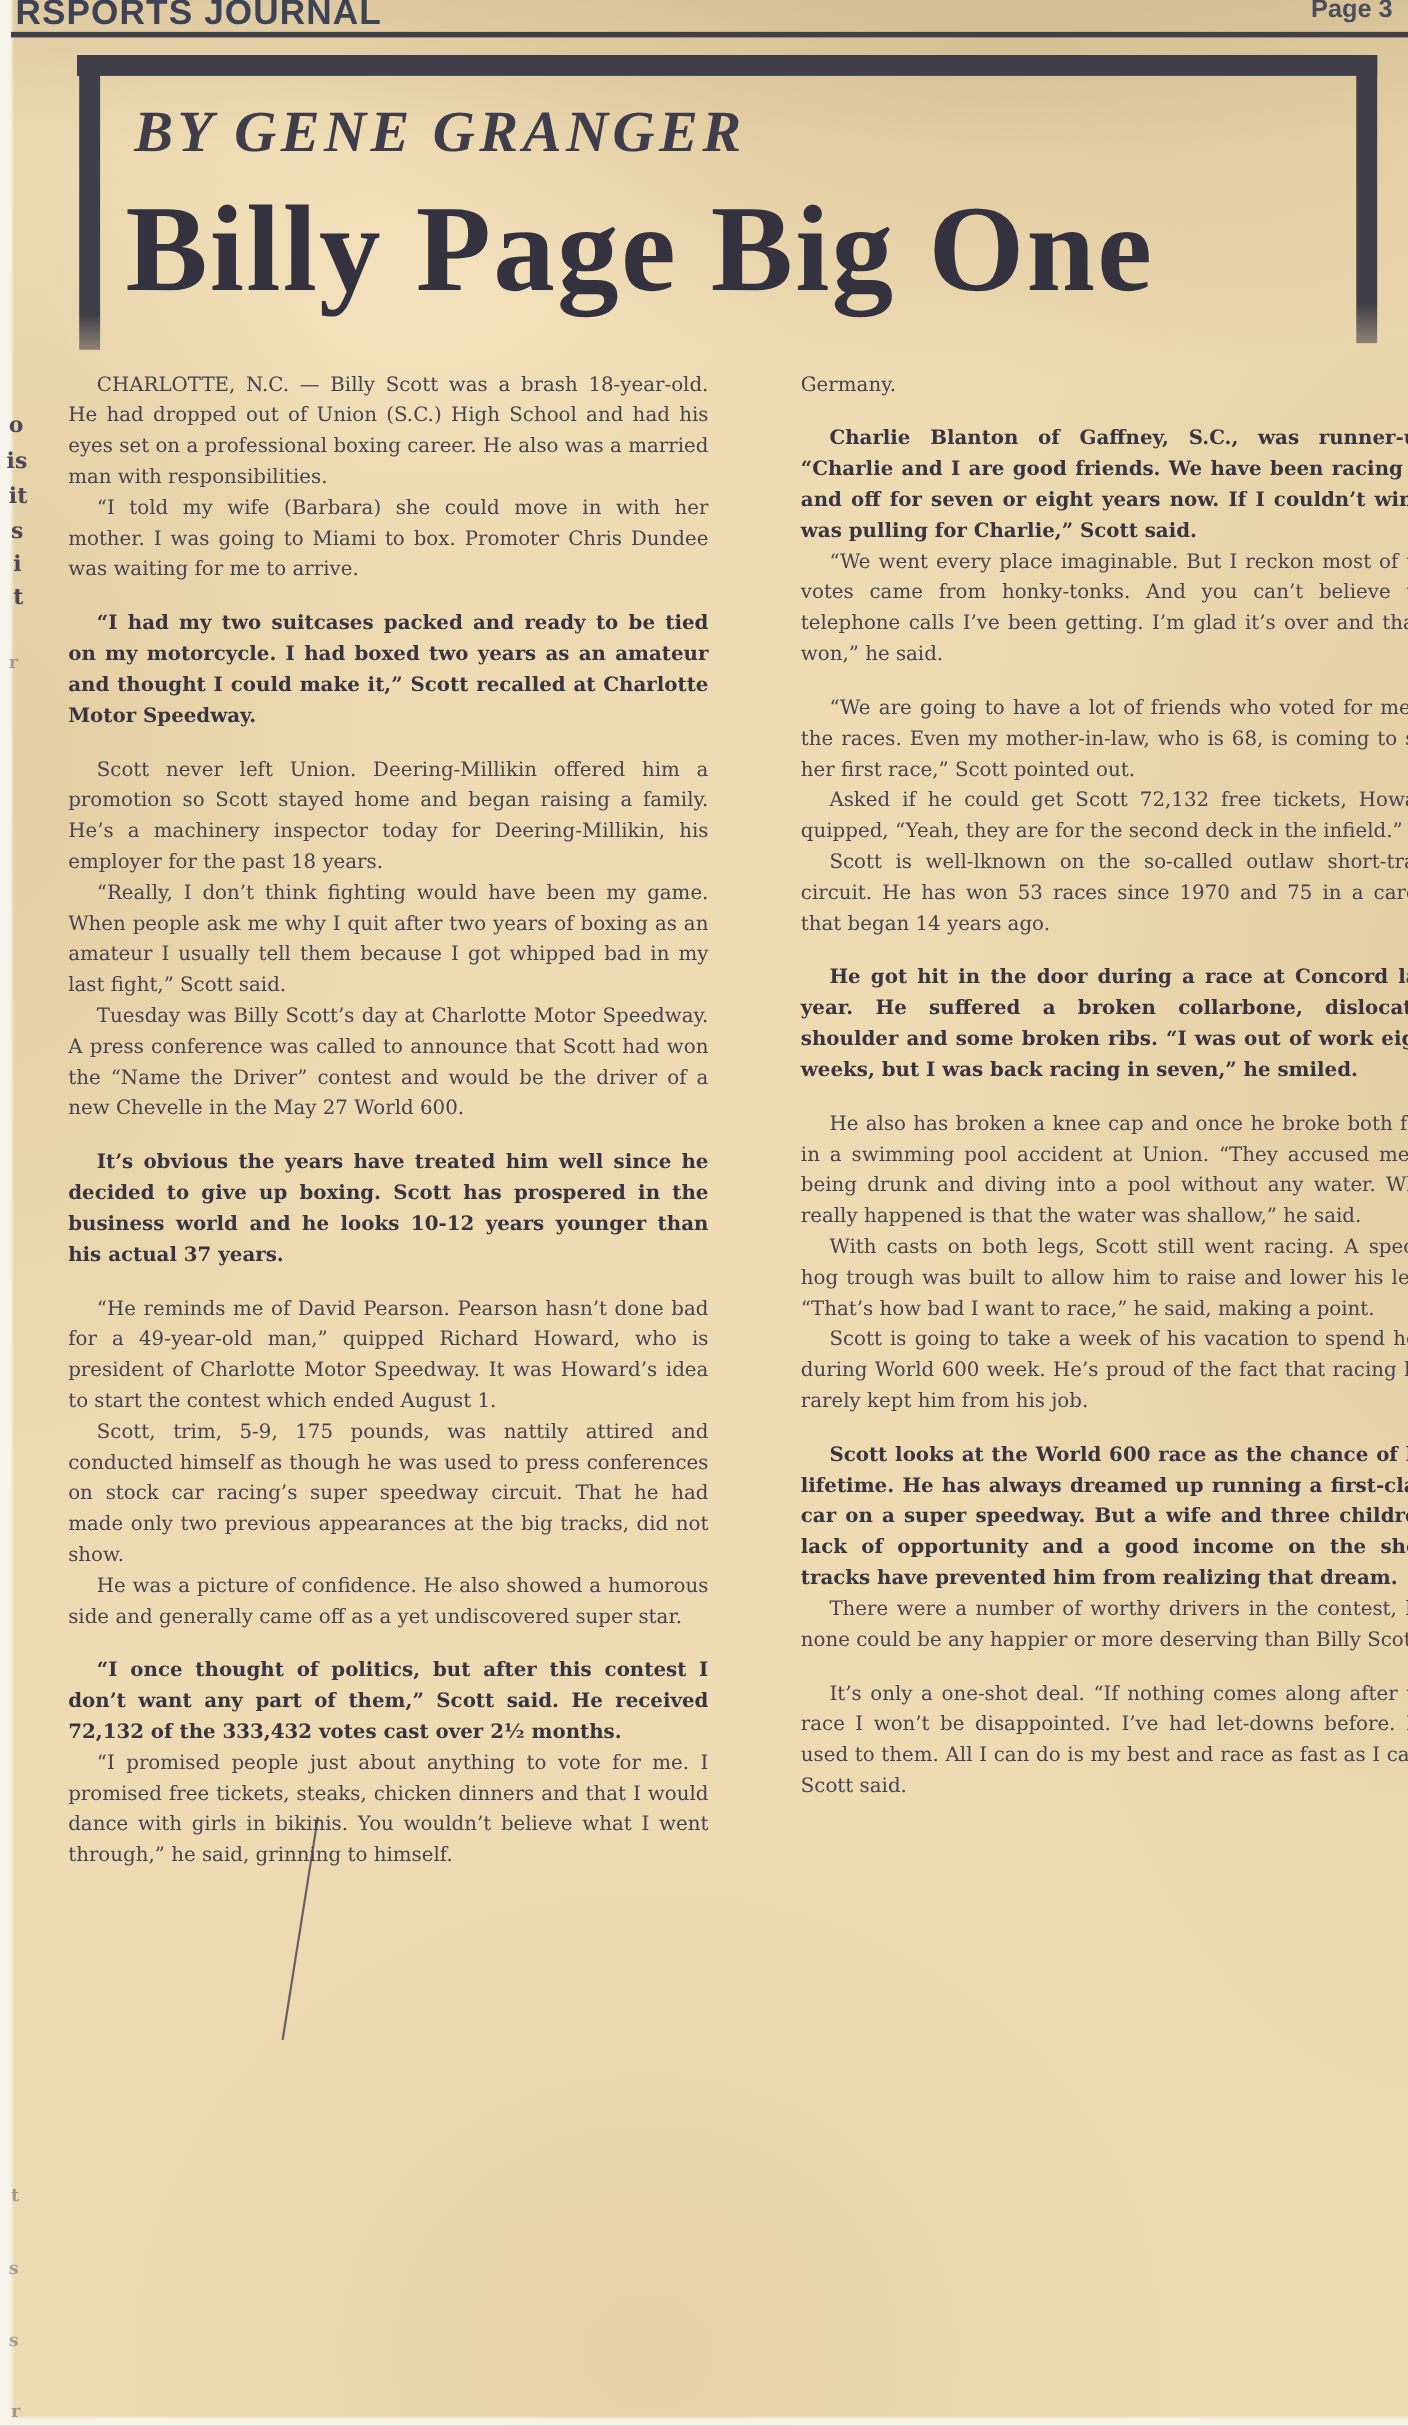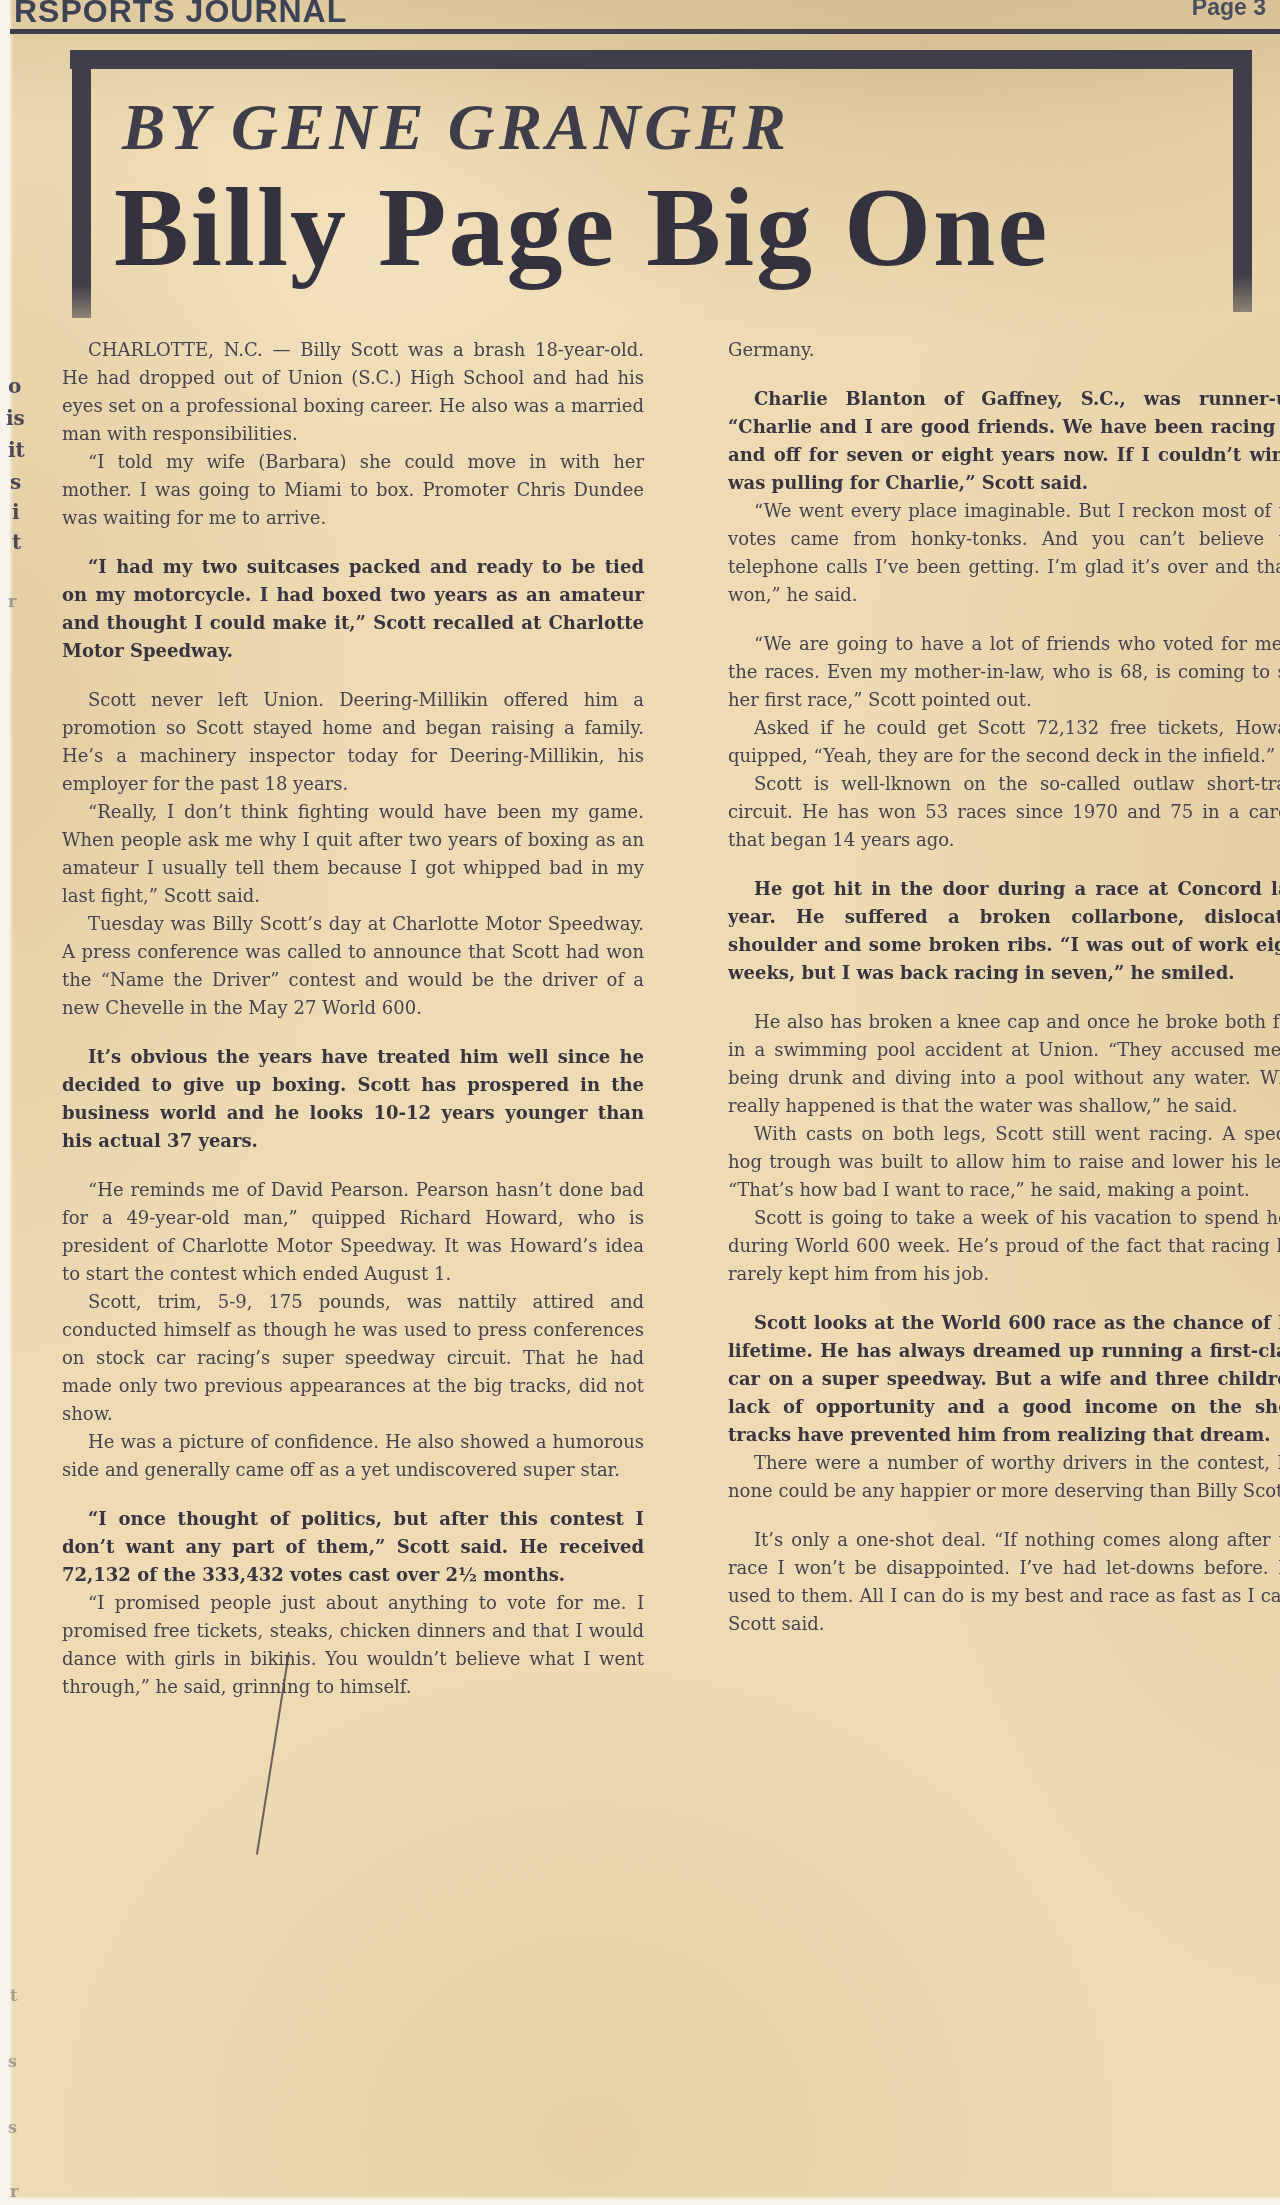--- a/index.html
+++ b/index.html
@@ -37,21 +37,21 @@
   .box-top{position:absolute;left:70px;top:50px;width:1182px;height:19px;
     background:var(--border,#403e48);z-index:2;}
   .box-left{position:absolute;left:72px;top:50px;width:19px;height:268px;
     background:linear-gradient(180deg,var(--border,#403e48) 88%,rgba(64,62,72,.55));z-index:2;}
   .box-right{position:absolute;left:1233px;top:50px;width:19px;height:262px;
     background:linear-gradient(180deg,var(--border,#403e48) 86%,rgba(64,62,72,.55));z-index:2;}
 
   .byline{
     position:absolute;left:122px;top:90px;z-index:3;white-space:nowrap;
     font-family:"Liberation Serif", serif;font-style:italic;font-weight:700;
-    font-size:65px;letter-spacing:4px;color:#3e3d49;
+    font-size:53px;letter-spacing:4px;color:#3e3d49;
   }
   .headline{
     position:absolute;left:114px;top:163px;z-index:3;white-space:nowrap;
     font-family:"Liberation Serif", serif;font-weight:700;
     font-size:112px;letter-spacing:2px;color:var(--ink-dark,#34323e);
   }
 
   .column{
     position:absolute;top:336px;z-index:3;
     font-size:18px;line-height:28px;text-align:justify;

